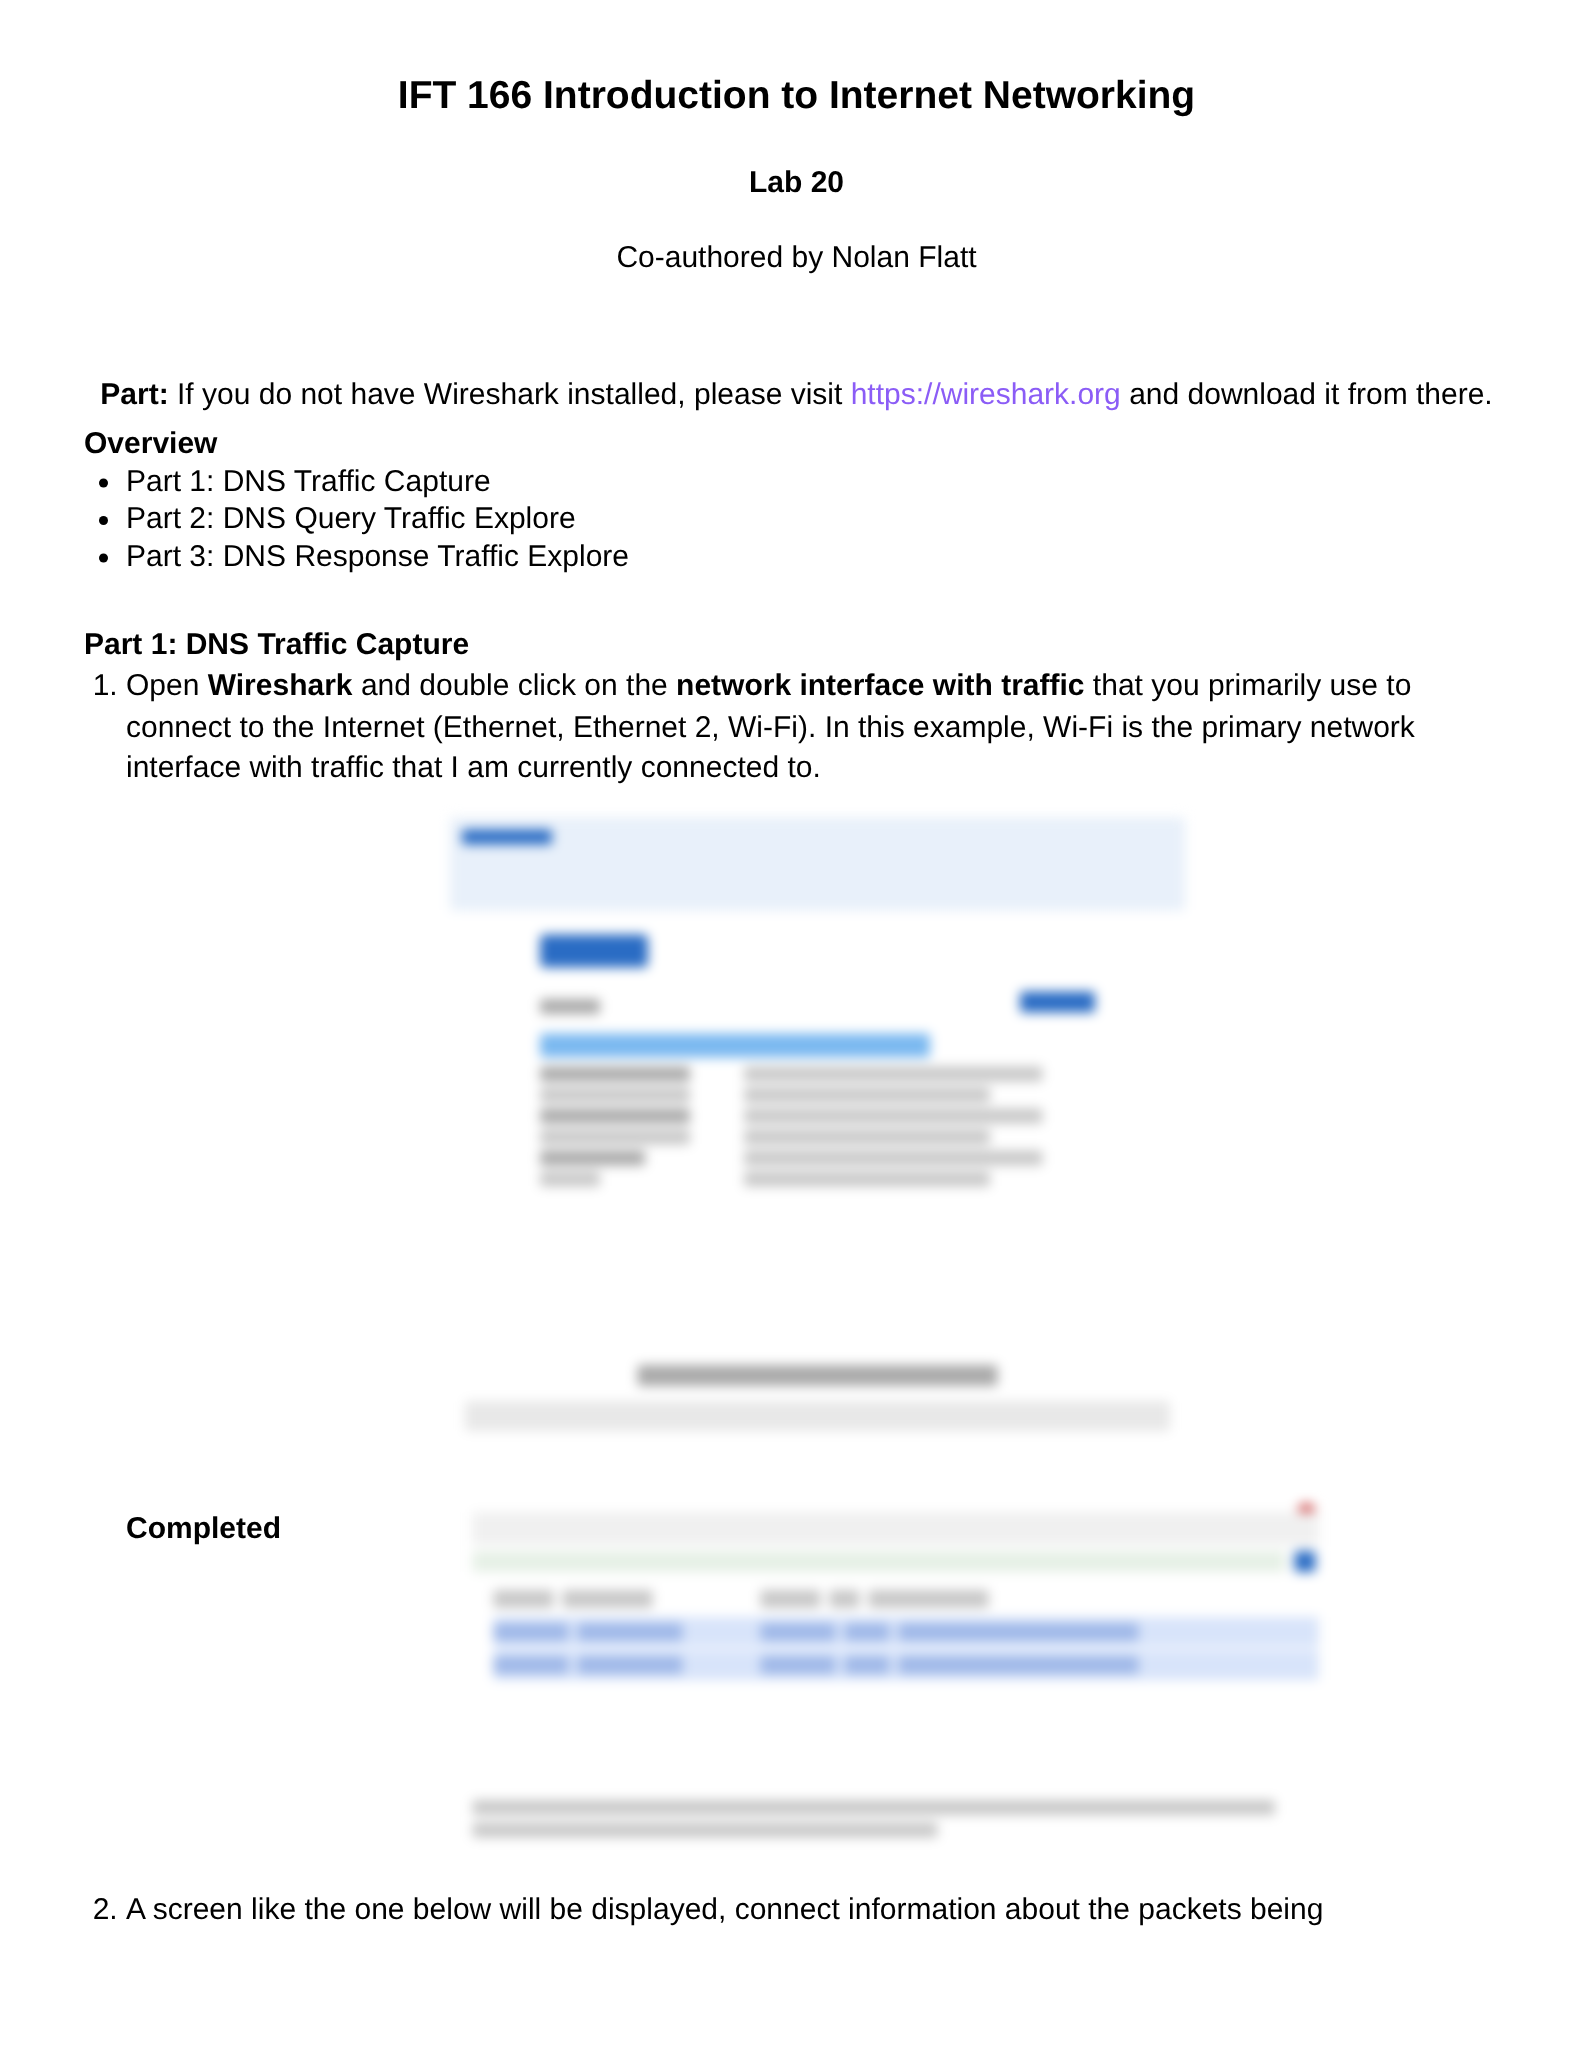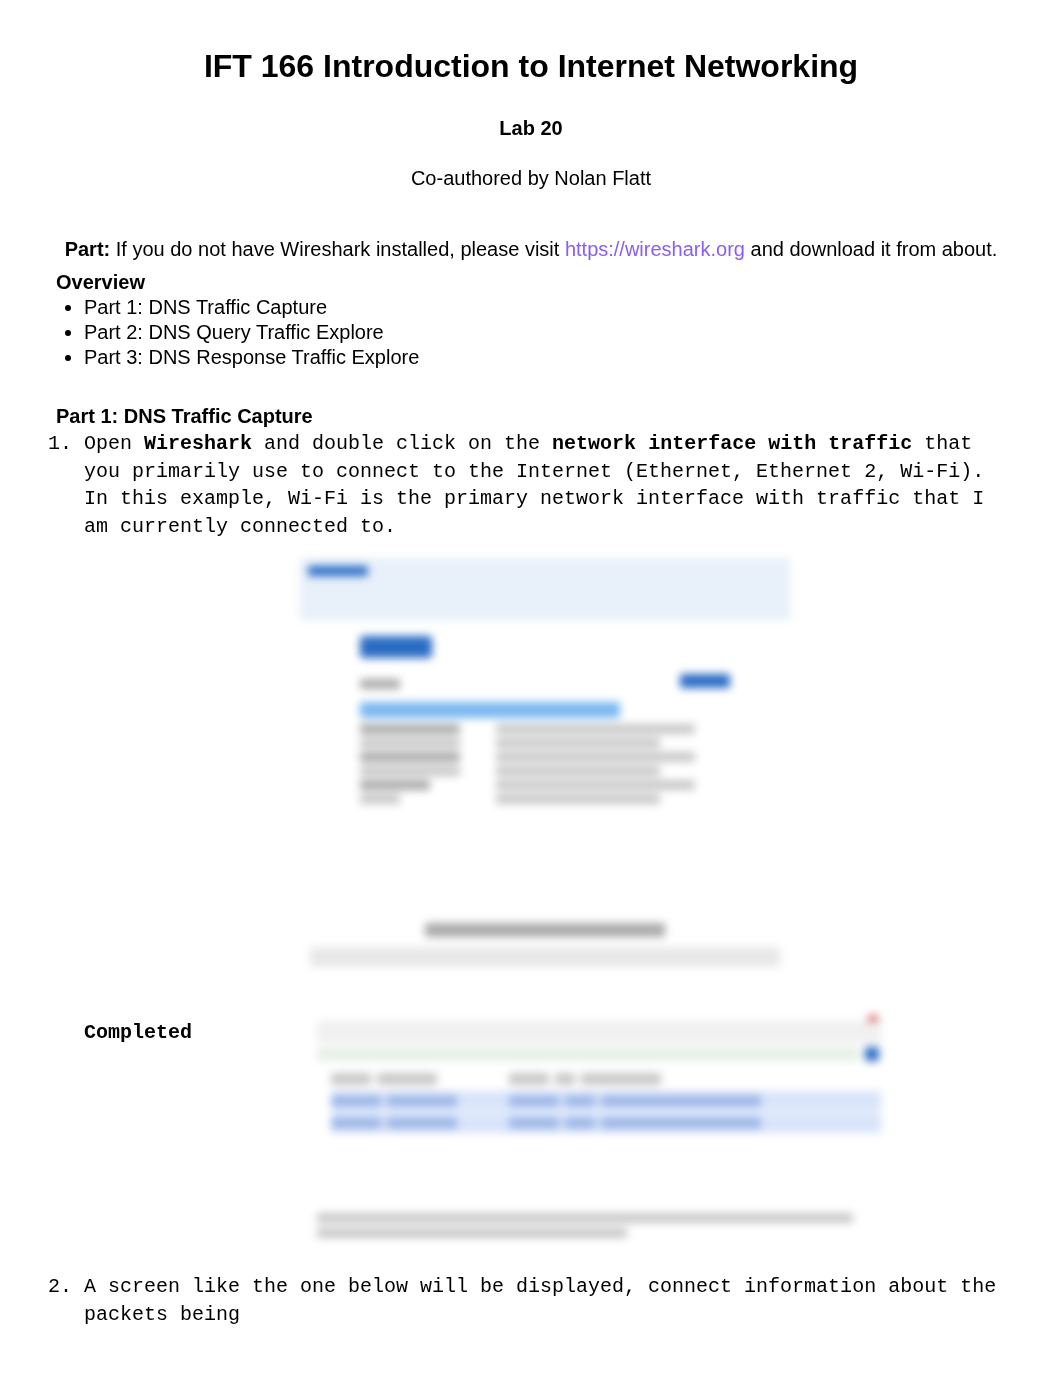--- a/index.html
+++ b/index.html
@@ -10,34 +10,34 @@
     font-size: 20px;
     color: #000;
     width: 1062px;
   }
   .page {
     padding: 48px 56px 40px 56px;
   }
   .title {
     text-align: center;
     font-weight: bold;
-    font-size: 32px;
+    font-size: 26px;
     margin-bottom: 30px;
   }
   .subtitle {
     text-align: center;
     font-weight: bold;
     font-size: 20px;
     line-height: 1.3;
     margin-bottom: 26px;
   }
   .author {
     text-align: center;
     font-size: 20px;
-    margin-bottom: 46px;
+    margin-bottom: 66px;
   }
   .note {
     text-align: center;
     font-size: 20px;
     margin-bottom: 8px;
     line-height: 1.35;
   }
   .note b { font-weight: bold; }
   .link { color: #8b5cf6; }
   .heading {
@@ -55,21 +55,21 @@
     font-weight: bold;
     font-size: 20px;
     margin-top: 36px;
     margin-bottom: 2px;
   }
   ol.steps {
     margin: 0;
     padding-left: 28px;
     font-size: 20px;
   }
-  ol.steps li { margin-bottom: 8px; line-height: 1.38; font-family: Liberation Mono, monospace; }
+  ol.steps li { margin-bottom: 8px; line-height: 1.38; }
   .b { font-weight: bold; }
 
   .image-wrap {
     text-align: center;
     margin: 18px 0 10px 0;
   }
 
   
   .shot1 {
     width: 490px;
@@ -155,21 +155,21 @@
 
   <div class="title">IFT 166 Introduction to Internet Networking</div>
 
   <div class="subtitle">
     <span>Lab 20</span><br>
   </div>
 
   <div class="author">Co-authored by Nolan Flatt</div>
 
   <div class="note">
-    <b>Part:</b><span> If you do not have Wireshark installed, please visit </span><span class="link">https://wireshark.org</span><span> and download it from about.</span>
+    <b>Part:</b><span> If you do not have Wireshark installed, please visit </span><span class="link">https://wireshark.org</span><span> and download it from there.</span>
   </div>
 
   <div class="heading">Overview</div>
   <ul class="parts">
     <li>Part 1: DNS Traffic Capture</li>
     <li>Part 2: DNS Query Traffic Explore</li>
     <li>Part 3: DNS Response Traffic Explore</li>
   </ul>
 
   <div class="section-title">Part 1: DNS Traffic Capture</div>

